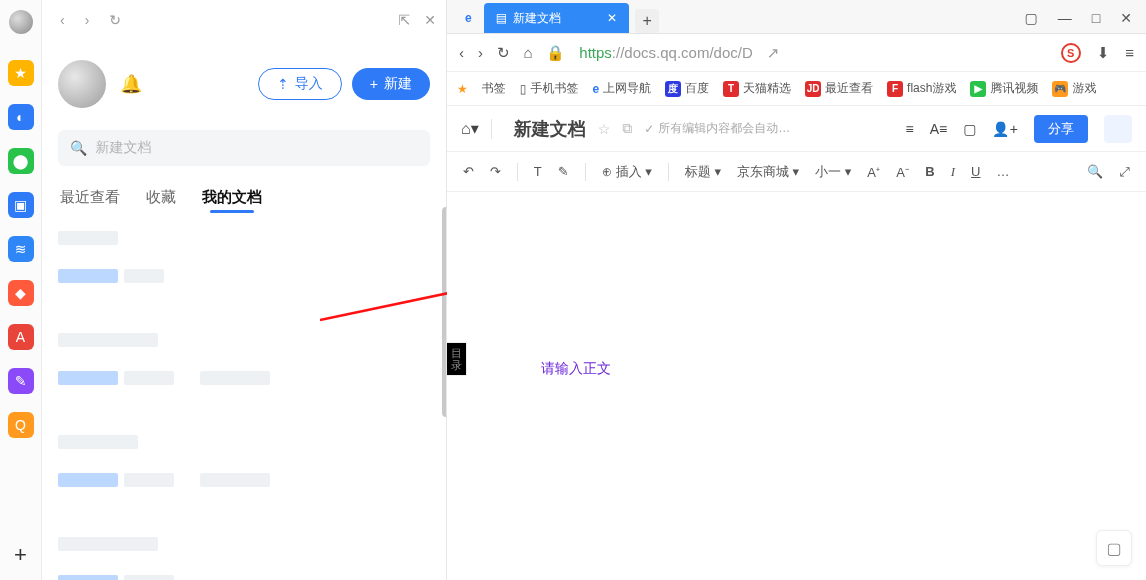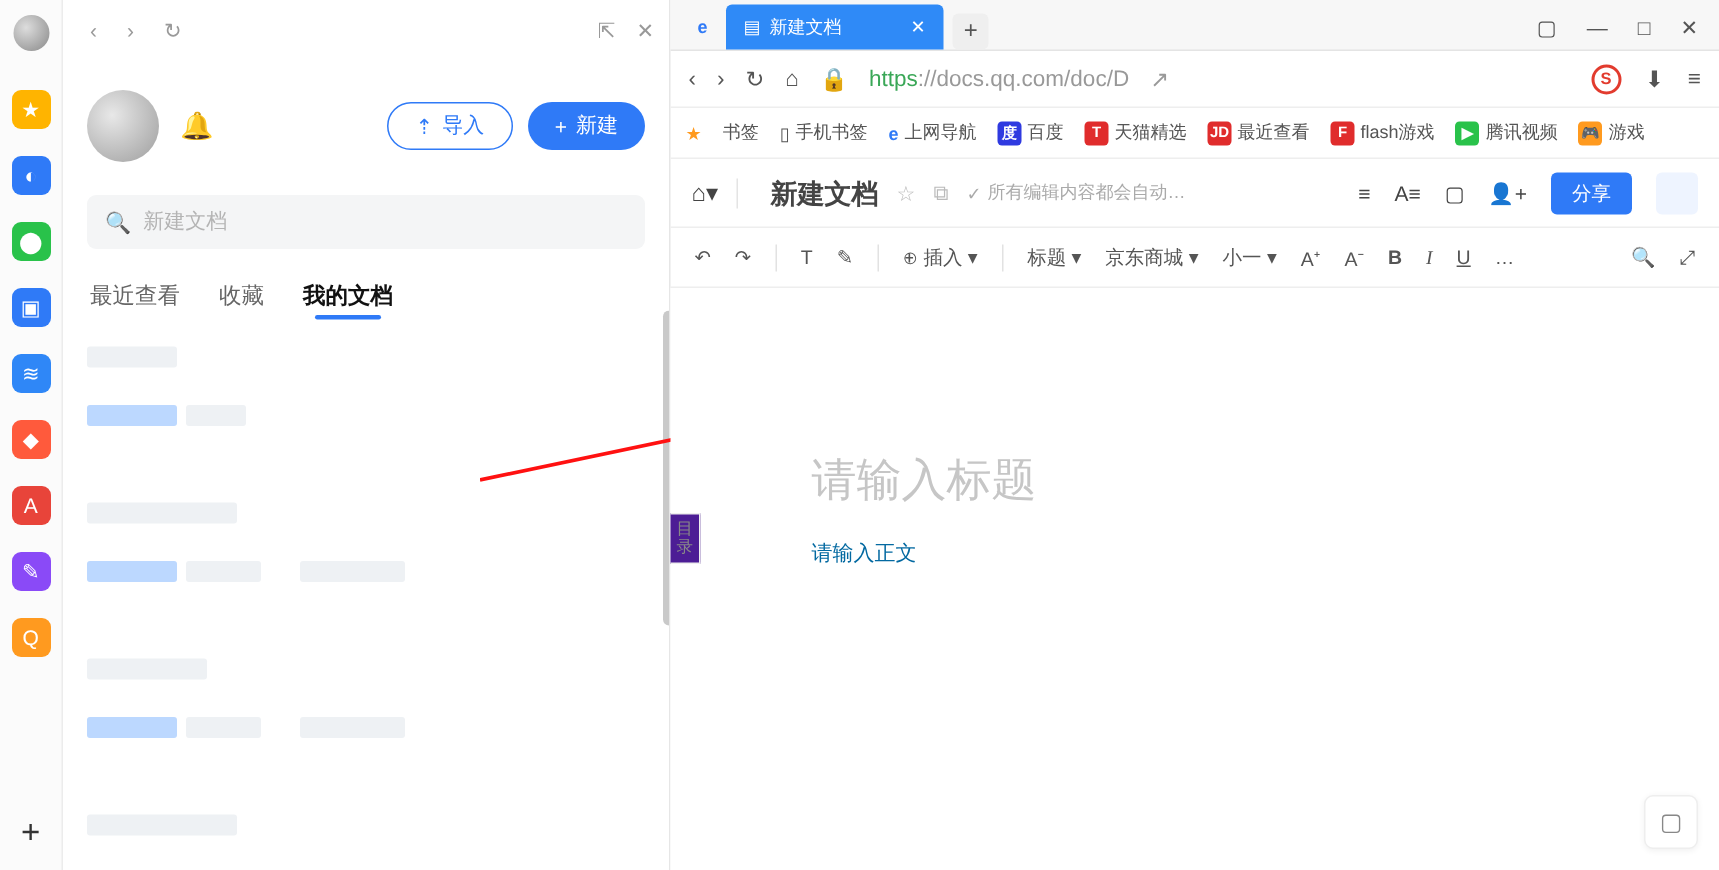--- a/index.html
+++ b/index.html
@@ -50,23 +50,23 @@
     .auto { font-size:12px; color:#aaa; display:flex; align-items:center; gap:4px; }
     .rtool { margin-left:auto; display:flex; gap:16px; align-items:center; }
     .share { background:#2f7af7; color:#fff; height:28px; border-radius:4px; padding:0 14px; display:flex; align-items:center; font-size:13px; }
     .pic { width:28px; height:28px; background:#eef4ff; border-radius:4px; }
     .fmt { height:40px; display:flex; align-items:center; gap:16px; padding:0 16px; font-size:13px; color:#555; border-bottom:1px solid #eee; }
     .fmt .sep { width:1px; height:18px; background:#e2e2e2; }
     .fmt .b { font-weight:bold; }
     .fmt .i { font-style:italic; font-family:serif; }
     .fmt .u { text-decoration:underline; }
     .doc-body { flex:1; position:relative; background:#fff; }
-    .side-toc { position:absolute; left:0; top:150px; width:20px; padding:4px 2px; background:#4c1d95; border:1px solid #eee; border-left:none; font-size:11px; color:#888; text-align:center; line-height:1.1; }
+    .side-toc { position:absolute; left:0; top:150px; width:20px; padding:4px 2px; background:#000000; border:1px solid #eee; border-left:none; font-size:11px; color:#888; text-align:center; line-height:1.1; }
     .title-ph { position:absolute; left:94px; top:108px; font-size:30px; color:#c6c6c6; }
-    .body-ph { position:absolute; left:94px; top:168px; font-size:14px; color:#0369a1; }
+    .body-ph { position:absolute; left:94px; top:168px; font-size:14px; color:#6d28d9; }
     .float { position:absolute; right:14px; bottom:14px; width:36px; height:36px; background:#fff; border:1px solid #eee; border-radius:6px; box-shadow:0 1px 4px rgba(0,0,0,.06); display:flex; align-items:center; justify-content:center; color:#888; }
     .avatar-sm { width:24px; height:24px; border-radius:50%; background:radial-gradient(circle at 35% 35%,#ddd,#888); }
   </style>
 </head>
 <body>
 
 <div class="iconbar">
   <div class="avatar-sm"></div>
   <div id="tiles" style="display: flex; flex-direction: column; gap: 18px; margin-top: 8px;">
       <div class="tile" style="background: rgb(255, 180, 0);">★</div>
@@ -248,17 +248,16 @@
     <span class="b">B</span>
     <span class="i">I</span>
     <span class="u">U</span>
     <span>…</span>
     <span style="margin-left:auto">🔍</span>
     <span>⤢</span>
   </div>
 
   <div class="doc-body">
     <div class="side-toc">目录</div>
-    <div class="title-ph">请输入标题</div>
     <div class="body-ph">请输入正文</div>
     <div class="float">▢</div>
   </div>
 </div>
 
 </body></html>

